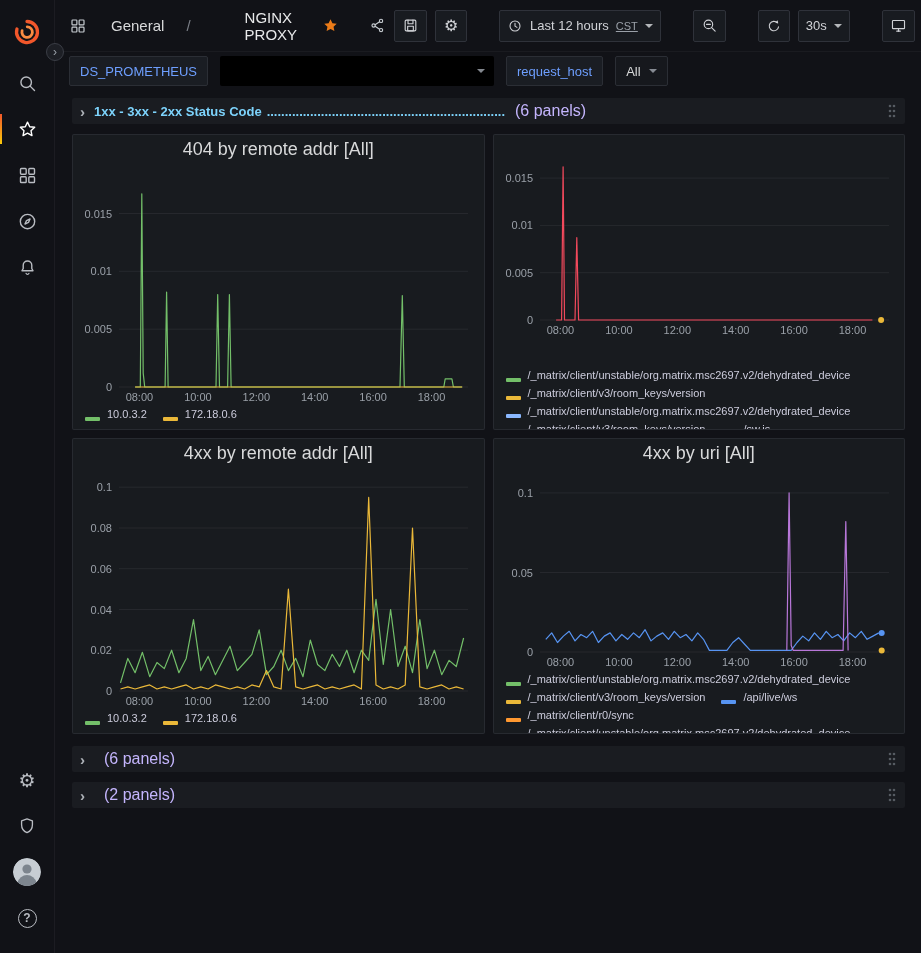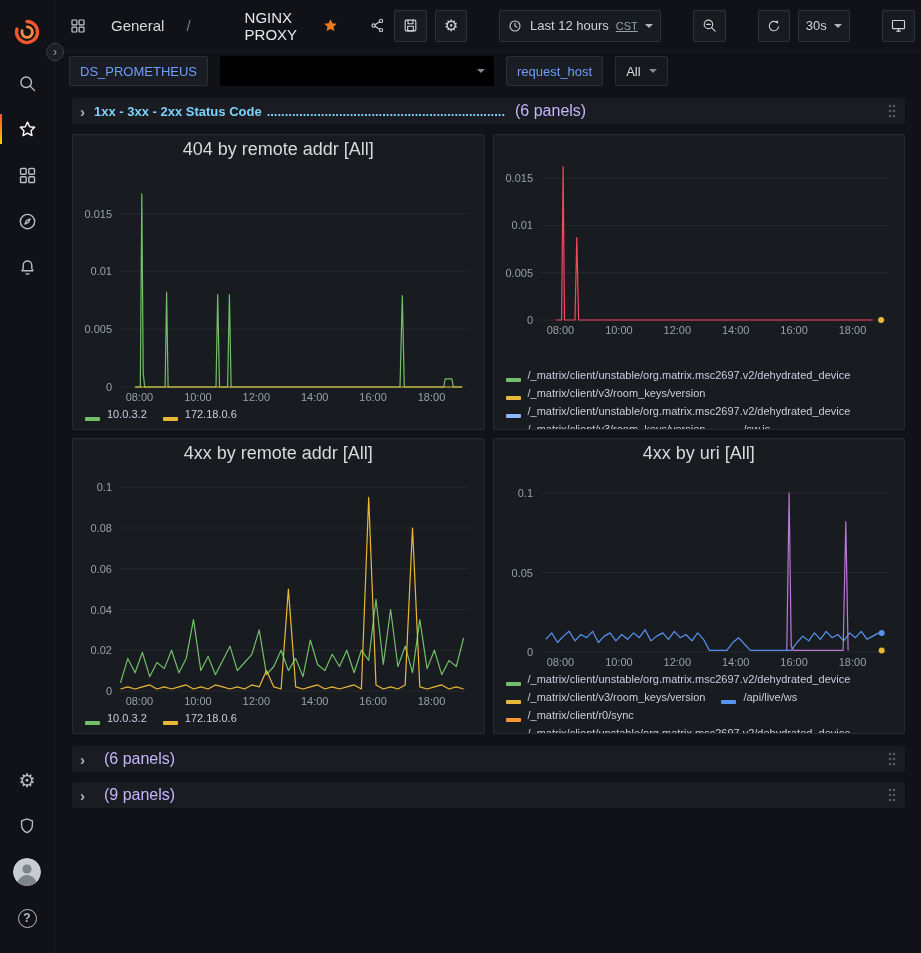--- a/index.html
+++ b/index.html
@@ -448,21 +448,21 @@
         <circle cx="3" cy="8" r="1.3" fill="currentColor"></circle>
           <circle cx="7" cy="8" r="1.3" fill="currentColor"></circle>
         <circle cx="3" cy="13" r="1.3" fill="currentColor"></circle>
           <circle cx="7" cy="13" r="1.3" fill="currentColor"></circle>
       </svg>
     </span>
   </div>
 
   <div class="row-bar">
     <span class="chev">›</span>
-    <span class="row-count">(9 panels)</span>
+    <span class="row-count">(2 panels)</span>
     <span class="drag-handle">
       <svg width="10" height="16" viewBox="0 0 10 16">
         <circle cx="3" cy="3" r="1.3" fill="currentColor"></circle>
           <circle cx="7" cy="3" r="1.3" fill="currentColor"></circle>
         <circle cx="3" cy="8" r="1.3" fill="currentColor"></circle>
           <circle cx="7" cy="8" r="1.3" fill="currentColor"></circle>
         <circle cx="3" cy="13" r="1.3" fill="currentColor"></circle>
           <circle cx="7" cy="13" r="1.3" fill="currentColor"></circle>
       </svg>
     </span>

